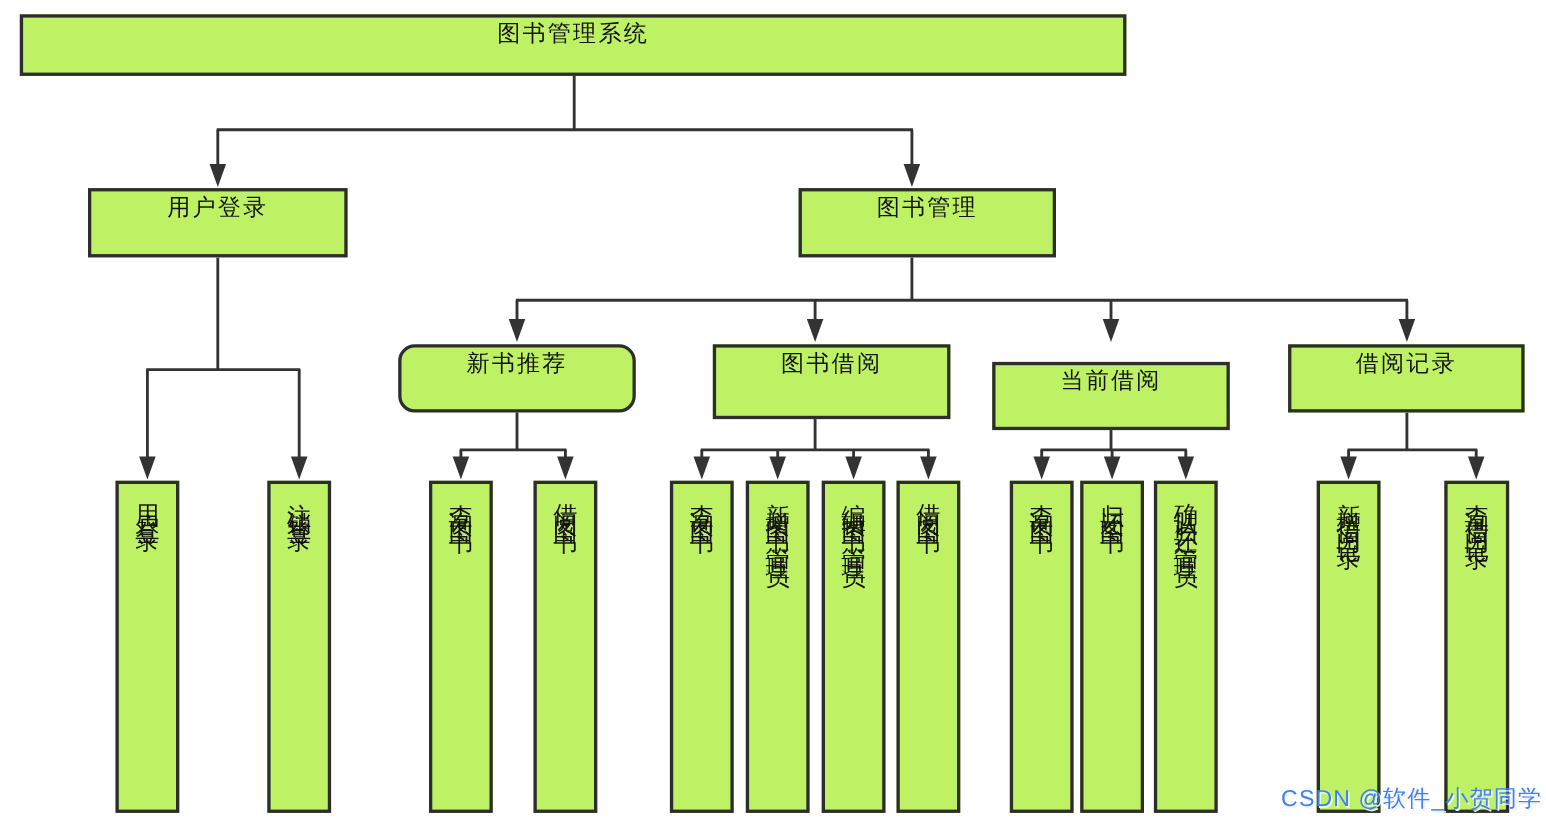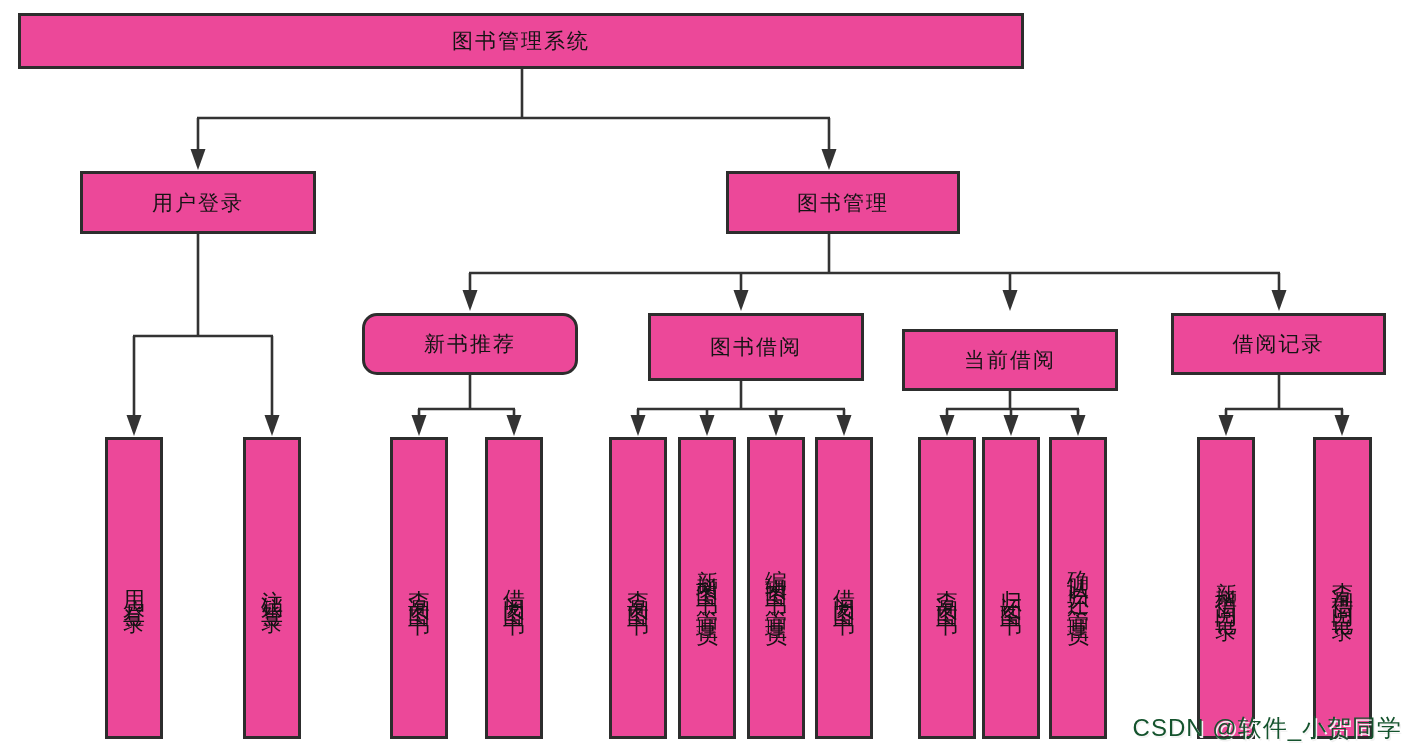--- a/index.html
+++ b/index.html
@@ -13,24 +13,23 @@
     color: #141414;
   }
   .connector-layer {
     position: absolute;
     left: 0; top: 0;
     z-index: 0;
   }
   .node {
     position: absolute;
     box-sizing: border-box;
-    background: #ec4899;
+    background: #bef264;
     border: 3px solid #2d2d2d;
     display: flex;
-    align-items: center;
     justify-content: center;
     z-index: 1;
   }
   .node.hbox > span {
     font-size: 21px;
     letter-spacing: 2px;
     white-space: nowrap;
   }
   .node.leaf > span {
     writing-mode: vertical-rl;
@@ -38,23 +37,23 @@
     font-size: 22px;
     line-height: 1;
     letter-spacing: 8px;
     white-space: nowrap;
   }
   .watermark {
     position: absolute;
     top: 712px;
     right: 3px;
     z-index: 2;
-    font-size: 24px;
+    font-size: 21px;
     letter-spacing: 1px;
-    color: #14532d;
+    color: #3b82f6;
     text-shadow: 1.5px 1.5px 0 #f2f2f2;
     white-space: nowrap;
   }
 </style>
 </head>
 <body>
 
 <div class="canvas">
 
   <svg class="connector-layer" width="1405" height="747" viewBox="0 0 1405 747">

